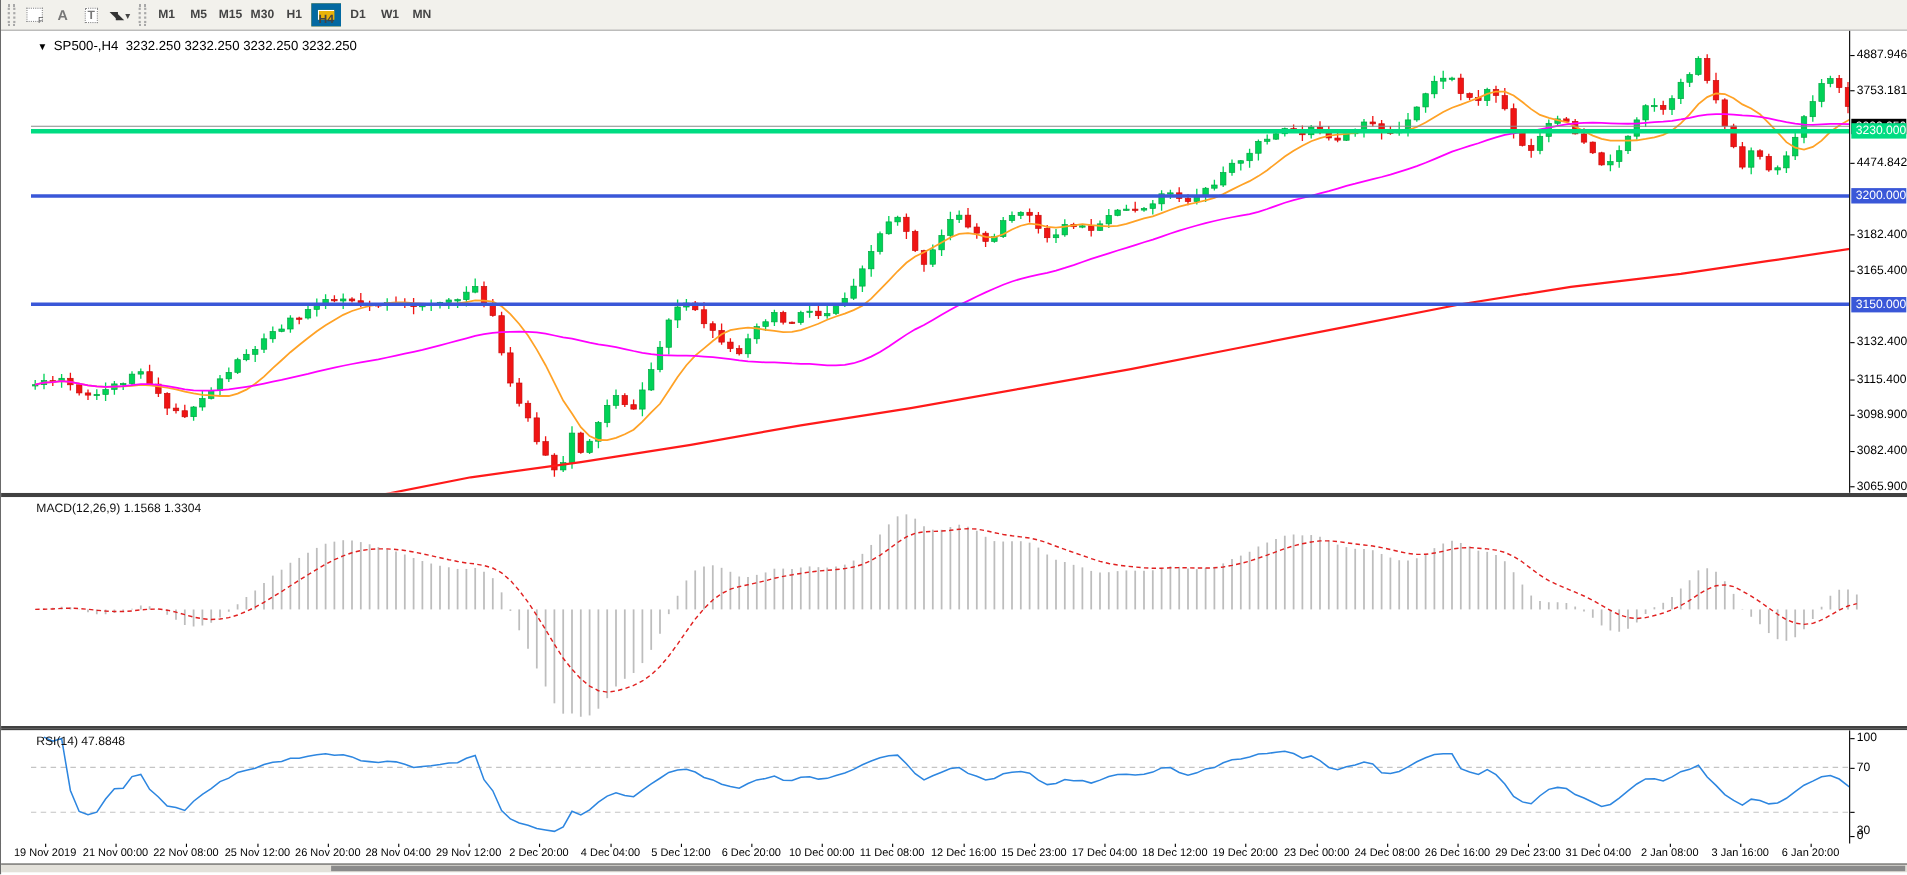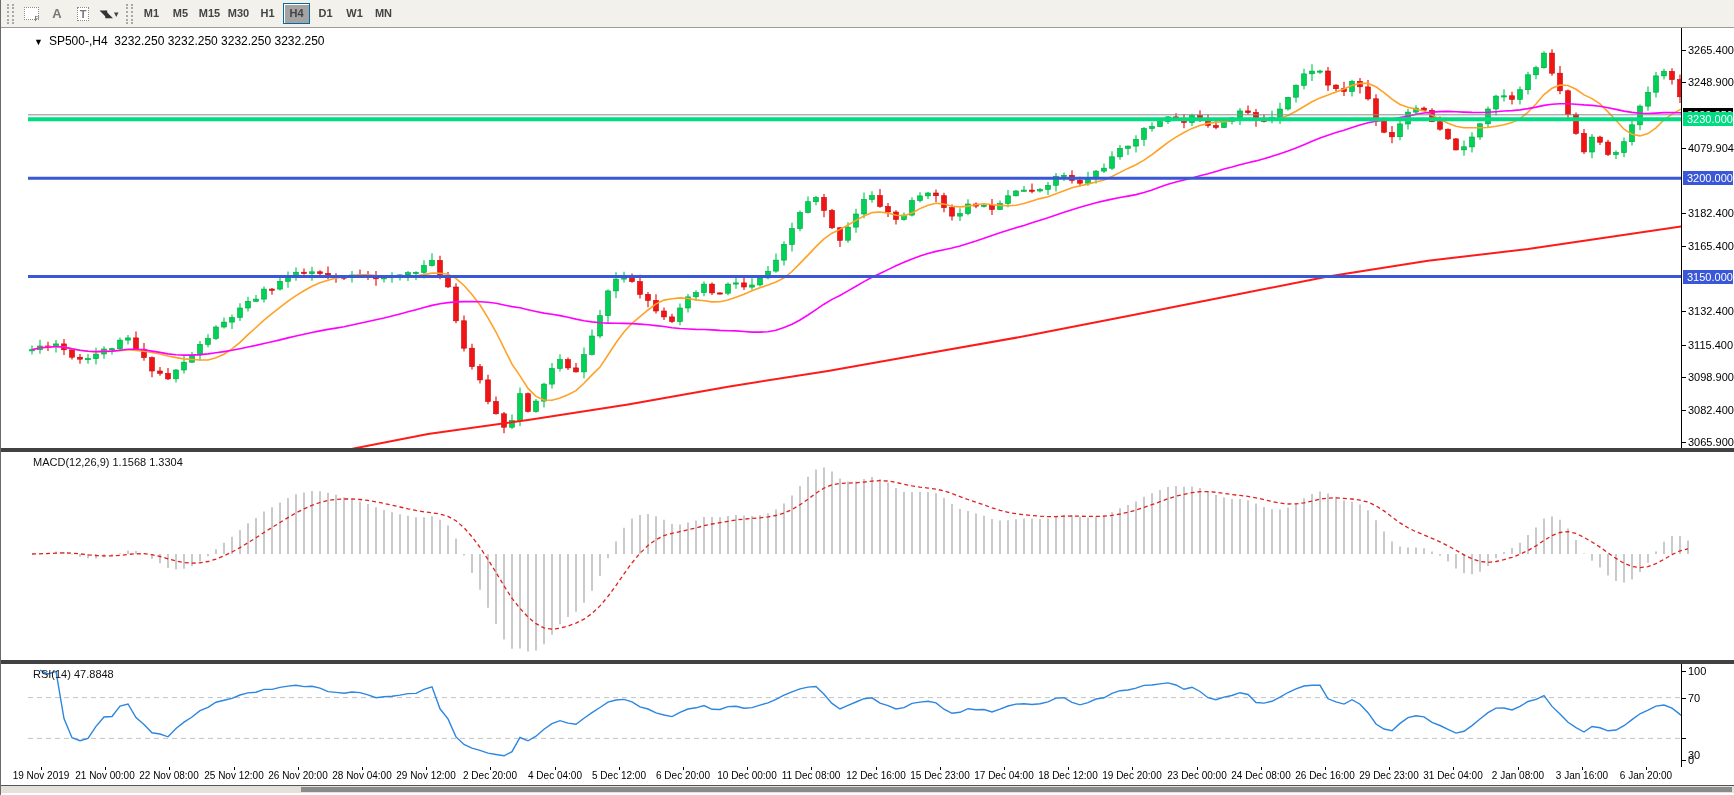--- a/index.html
+++ b/index.html
@@ -15,21 +15,21 @@
           margin:0 1px; border:1px solid transparent; color:#555; font-size:12px; cursor:default; }
   .icon-grid { width:15px; height:13px; border:1px dotted #8a8a8a; position:relative;
                background:#fff; }
   .icon-grid i { position:absolute; right:-2px; bottom:-4px; font-style:normal; font-size:8px; color:#555; }
   .icon-A { font-size:13px; font-weight:bold; color:#777; }
   .icon-T { font-size:11px; font-weight:bold; color:#777; border:1px dotted #8a8a8a; padding:0 2px; background:#fff; }
   .icon-arrows { font-size:10px; color:#333; letter-spacing:-2px; }
   .caret { font-size:9px; color:#444; margin-left:3px; }
   .tf { font-size:11px; font-weight:bold; color:#444; width:27px; height:21px; line-height:19px;
         text-align:center; margin:0 1px; border:1px solid transparent; }
-  .tf.active { background:#a3a3a3; border:1px solid #0369a1; box-shadow:inset 1px 1px 0 #fff; }
+  .tf.active { background:#eab308; border:6px solid #0369a1; box-shadow:inset 1px 1px 0 #fff; }
 
   
   .panel { position:relative; display:flex; background:#fff; }
   .plot { position:relative; flex:1 1 auto; overflow:hidden;margin-left:27px; }
   .axis { width:53px; border-left:1px solid #000; position:relative; background:#fff; }
   .axis .lbl { position:absolute; left:6px; font-size:11px; color:#000; white-space:nowrap; }
   .axis .tick { position:absolute; left:0; width:4px; height:1px; background:#000; }
   .badge { position:absolute; left:1px; right:1px; height:14px; line-height:14px;
            font-size:11px; color:#fff; padding-left:4px; }
   .splitter { height:1px; border-top:2px solid #414141; border-bottom:2px solid #414141; background:#fff; }
@@ -513,25 +513,25 @@
           <line x1="0" y1="91.3" x2="1680" y2="91.3" stroke="#00dc82" stroke-width="4"></line>
           <line x1="0" y1="150.2" x2="1680" y2="150.2" stroke="#3a57d8" stroke-width="3"></line>
           <line x1="0" y1="248.6" x2="1680" y2="248.6" stroke="#3a57d8" stroke-width="3"></line>
         </svg>
       <div class="chart-title">
         <span class="tri">▼</span><span>SP500-,H4</span>&nbsp;&nbsp;<span>3232.250 3232.250 3232.250 3232.250</span>
       </div>
     </div>
     <div class="axis" id="main-axis">
         <div class="tick" style="top:22px"></div>
-     <div class="lbl" style="top:16px">3265.400</div>
+     <div class="lbl" style="top:16px">4887.946</div>
         <div class="tick" style="top:54px"></div>
-     <div class="lbl" style="top:48px">3248.900</div>
+     <div class="lbl" style="top:48px">3753.181</div>
         <div class="tick" style="top:120px"></div>
-     <div class="lbl" style="top:114px">4079.904</div>
+     <div class="lbl" style="top:114px">4474.842</div>
         <div class="tick" style="top:185px"></div>
      <div class="lbl" style="top:179px">3182.400</div>
         <div class="tick" style="top:218px"></div>
      <div class="lbl" style="top:212px">3165.400</div>
         <div class="tick" style="top:283px"></div>
      <div class="lbl" style="top:277px">3132.400</div>
         <div class="tick" style="top:317px"></div>
      <div class="lbl" style="top:311px">3115.400</div>
         <div class="tick" style="top:349px"></div>
      <div class="lbl" style="top:343px">3098.900</div>

